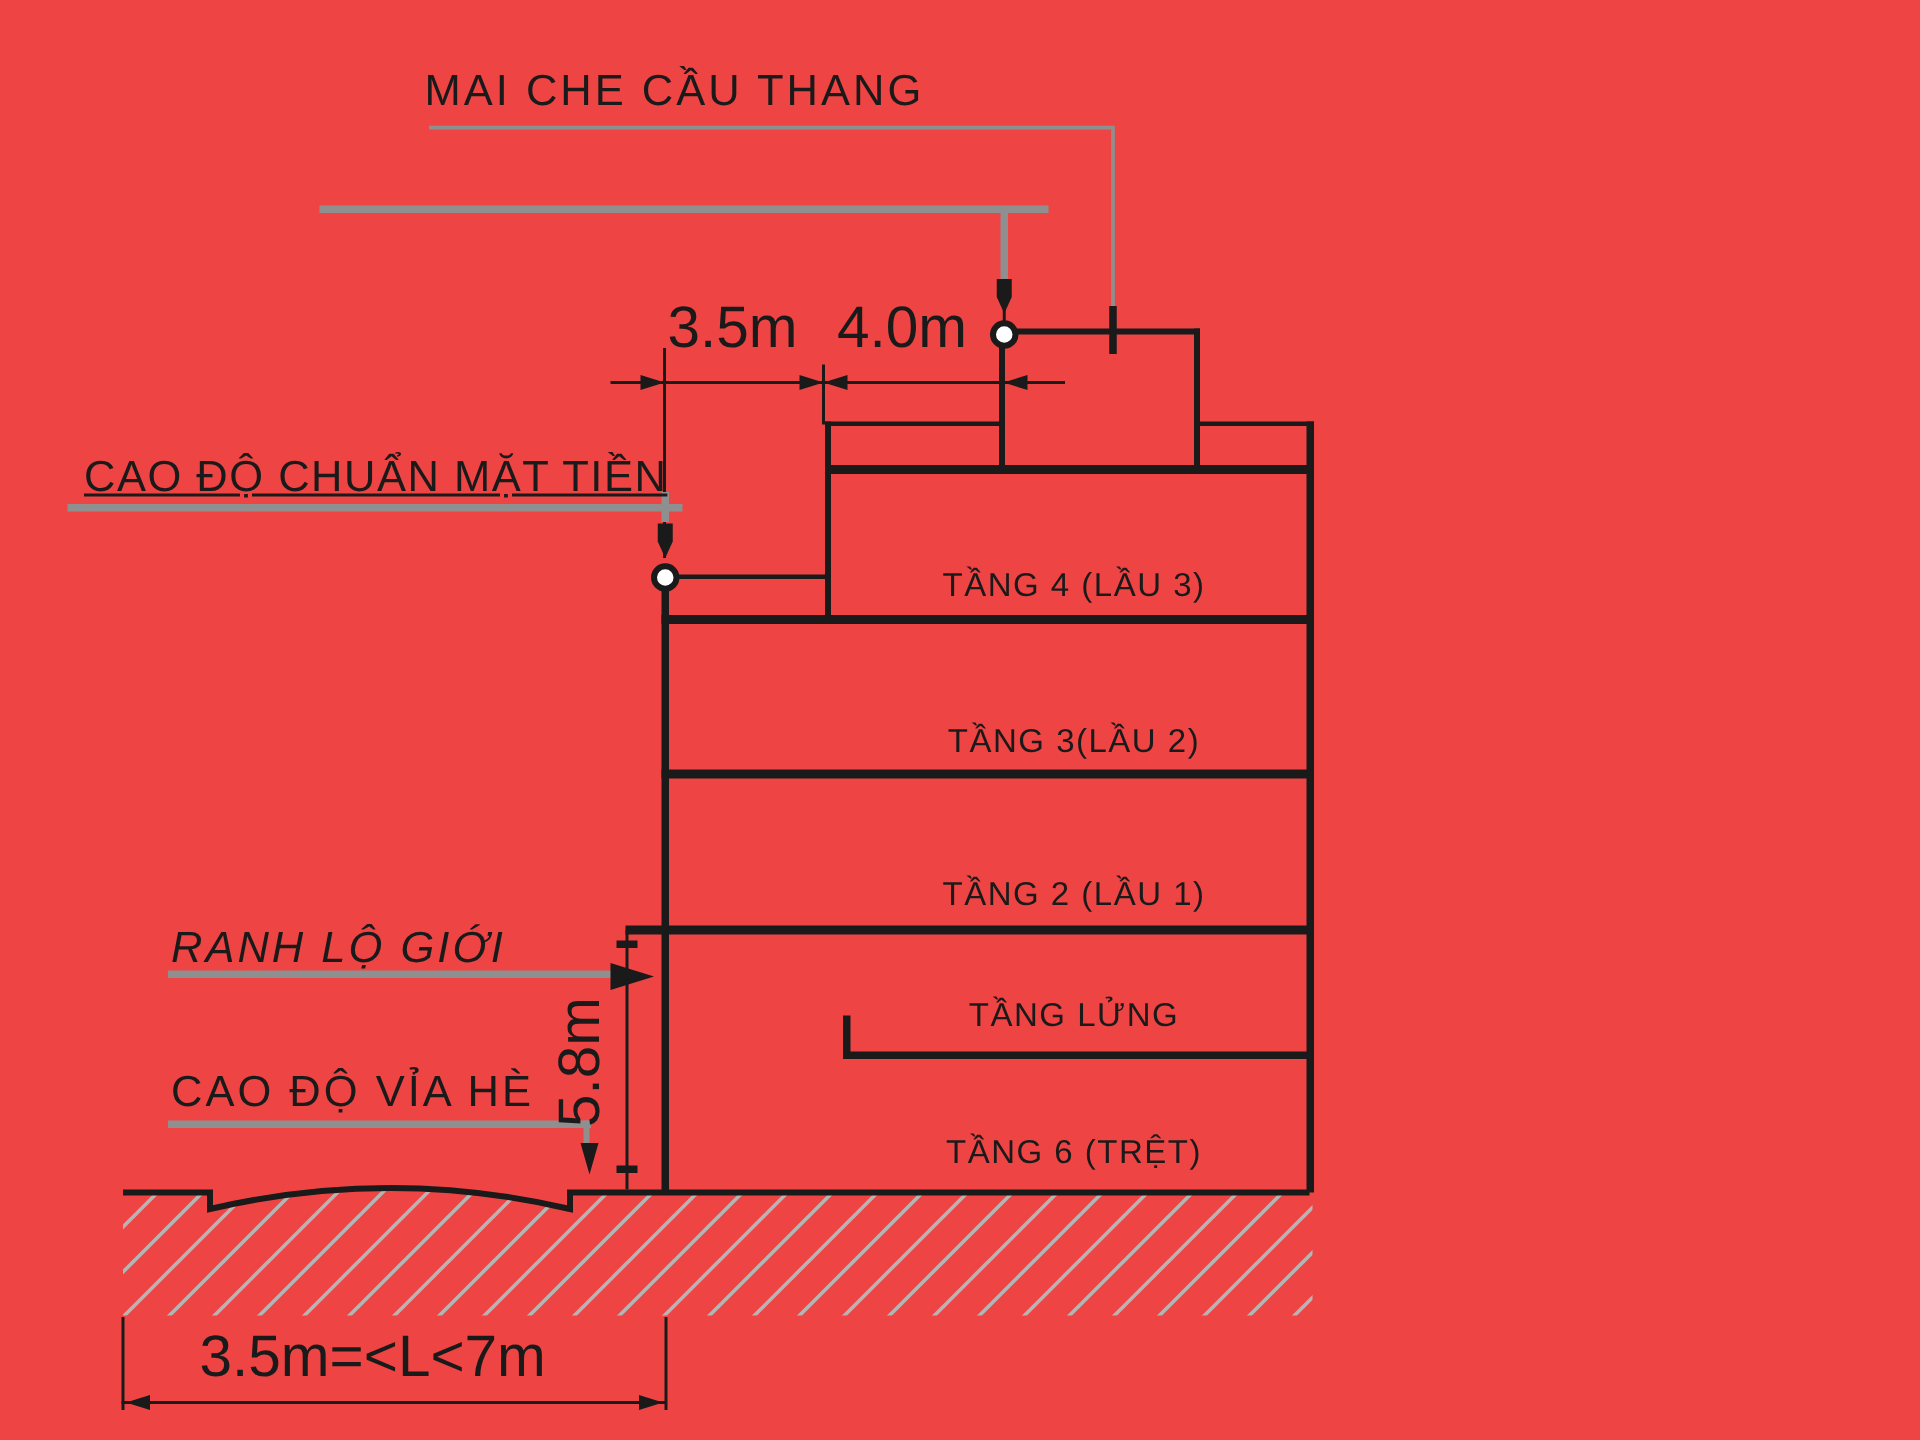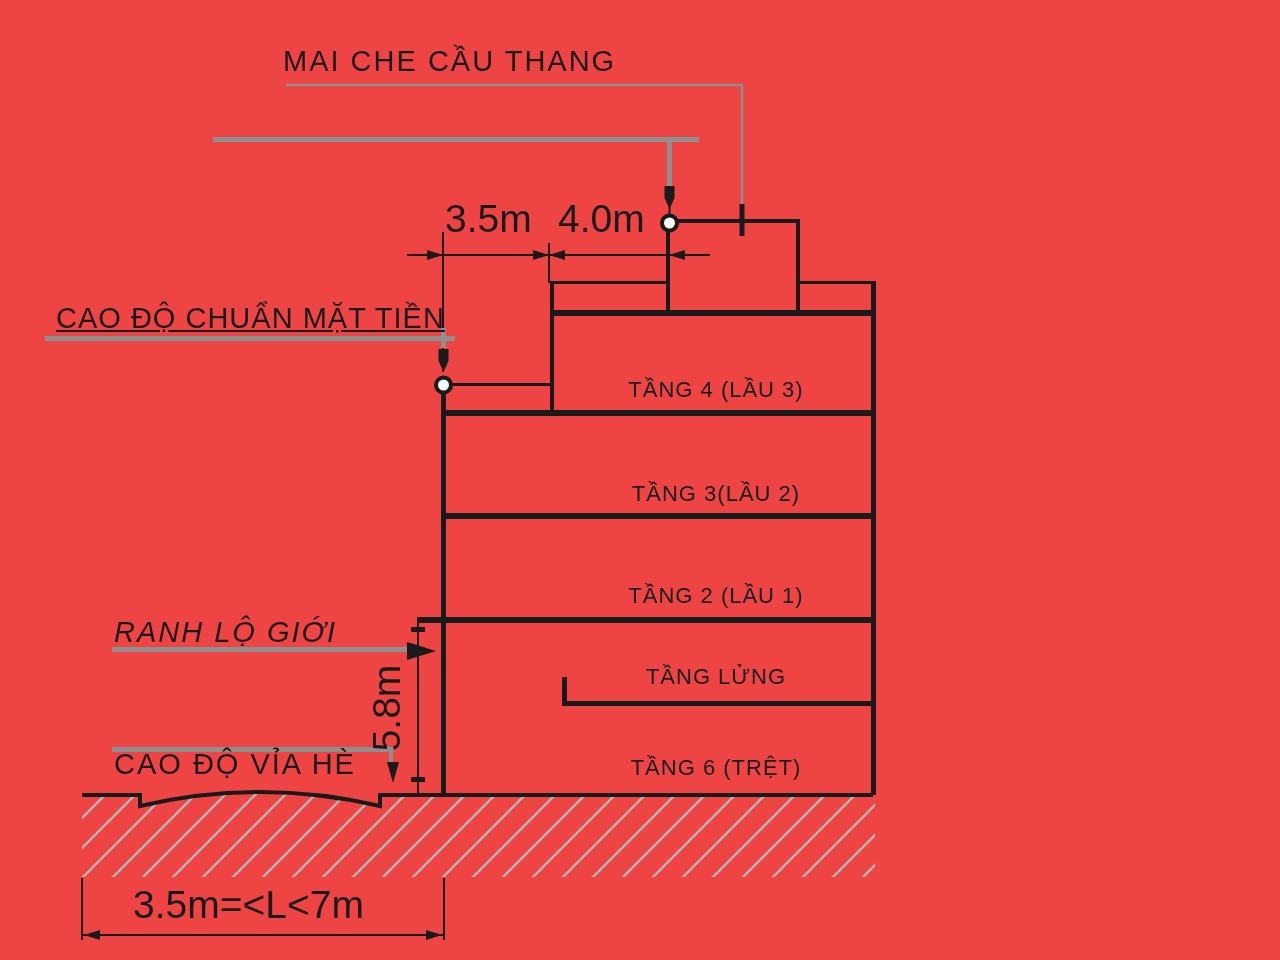--- a/index.html
+++ b/index.html
@@ -118,21 +118,21 @@
     </g>
   </svg>
 
   <div class="lbl annot" style="left:283px;top:46px;letter-spacing:2px;">MAI CHE CẦU THANG</div>
 
 
   <div class="lbl annot" style="left:56px;top:303px;text-decoration:underline;">CAO ĐỘ CHUẨN MẶT TIỀN</div>
 
   <div class="lbl annot" style="left:114px;top:617px;letter-spacing:2px;font-style:italic;">RANH LỘ GIỚI</div>
 
-  <div class="lbl annot" style="left:114px;top:749px;letter-spacing:2px;">CAO ĐỘ VỈA HÈ</div>
+  <div class="lbl annot" style="left:114px;top:713px;letter-spacing:2px;">CAO ĐỘ VỈA HÈ</div>
 
   <div class="lbl dim" style="left:445px;top:198px;">3.5m</div>
 
   <div class="lbl dim" style="left:558px;top:198px;">4.0m</div>
 
   <div class="rot">5.8m</div>
 
   <div class="lbl dim" style="left:133px;top:884px;">3.5m=&lt;L&lt;7m</div>
 
   <div class="floor-label" style="top:372px;">TẦNG 4 (LẦU 3)</div>

